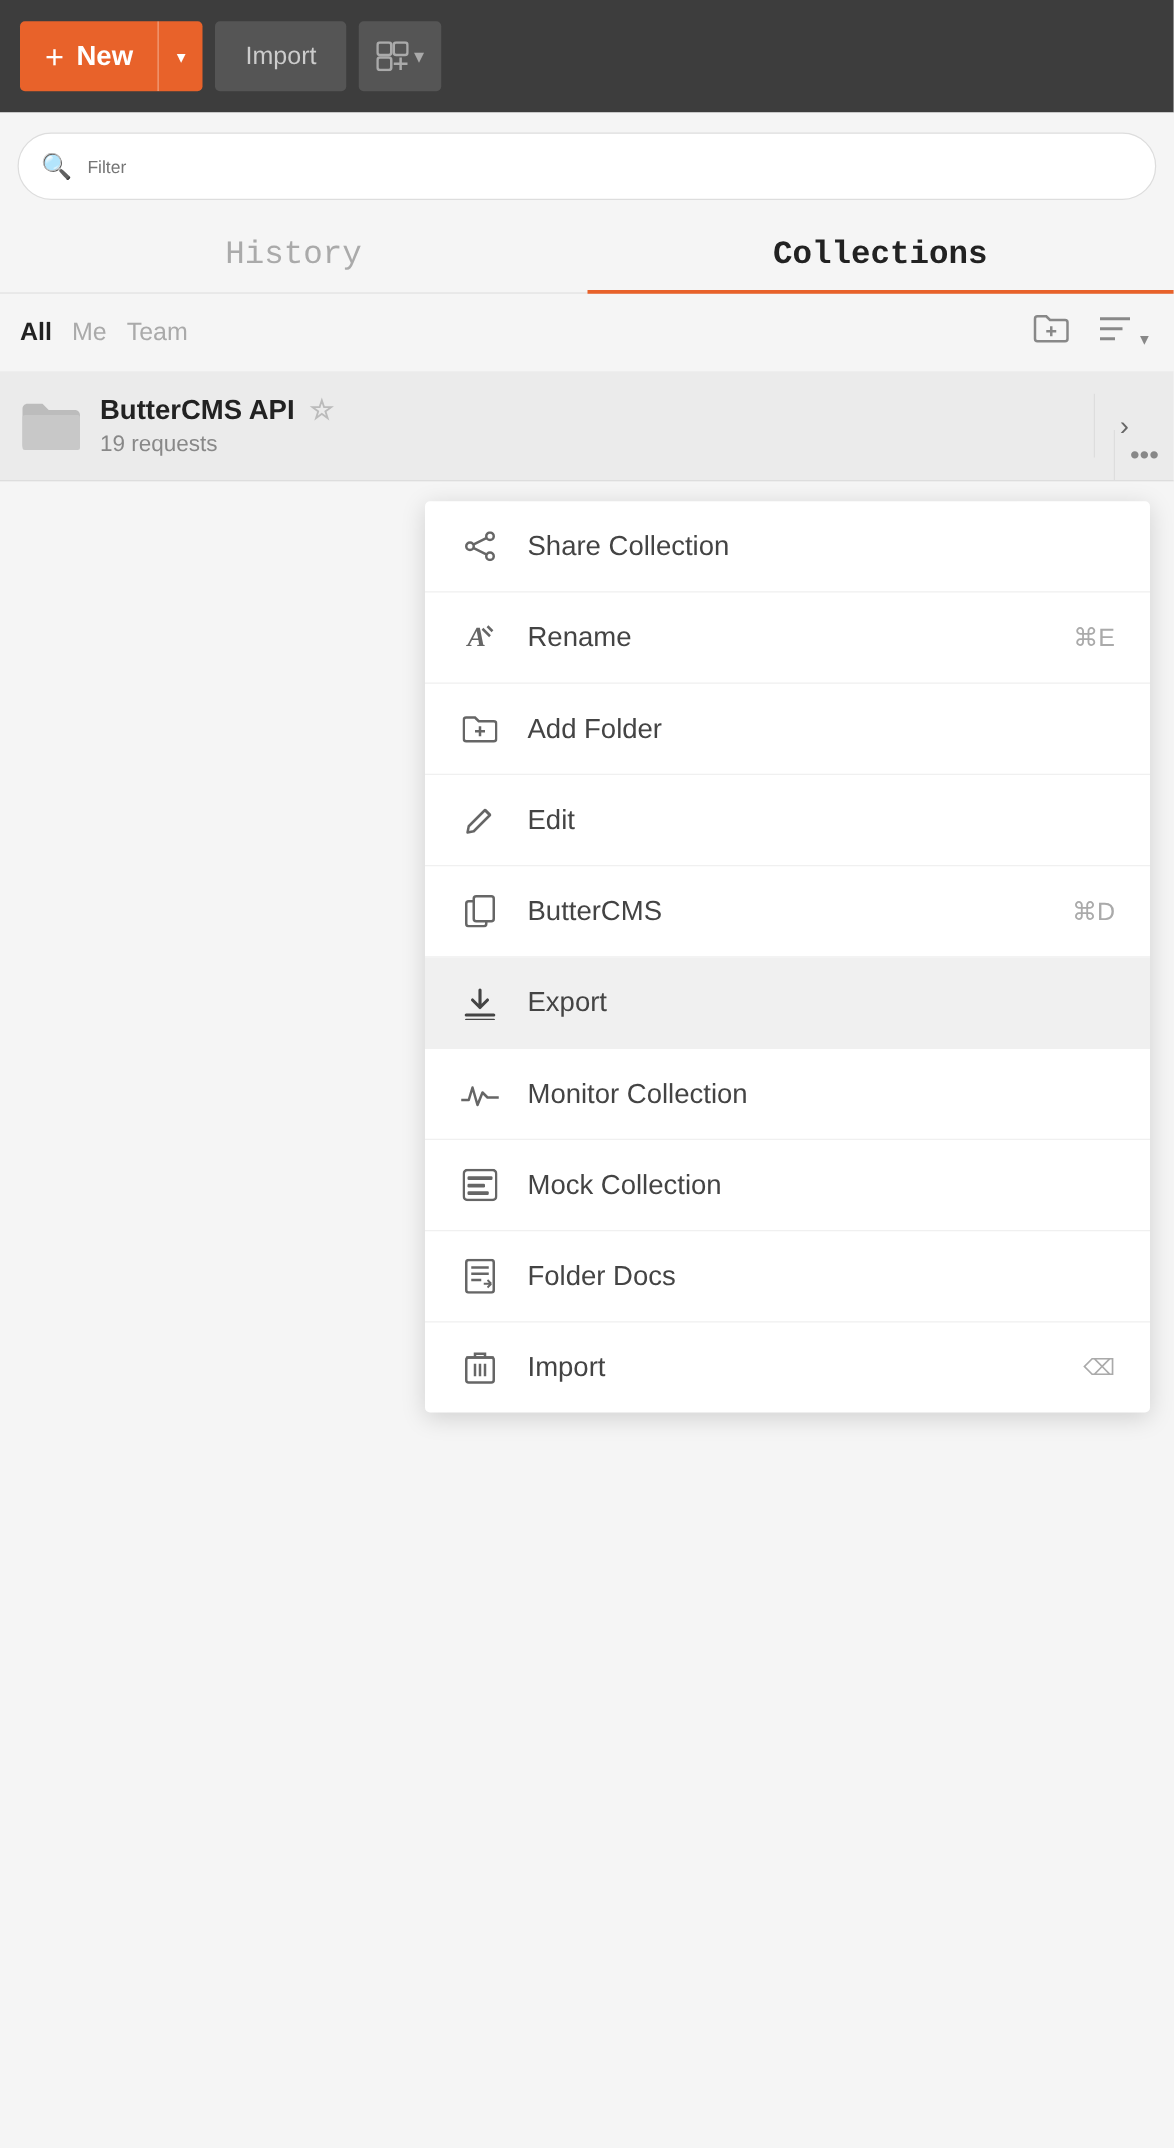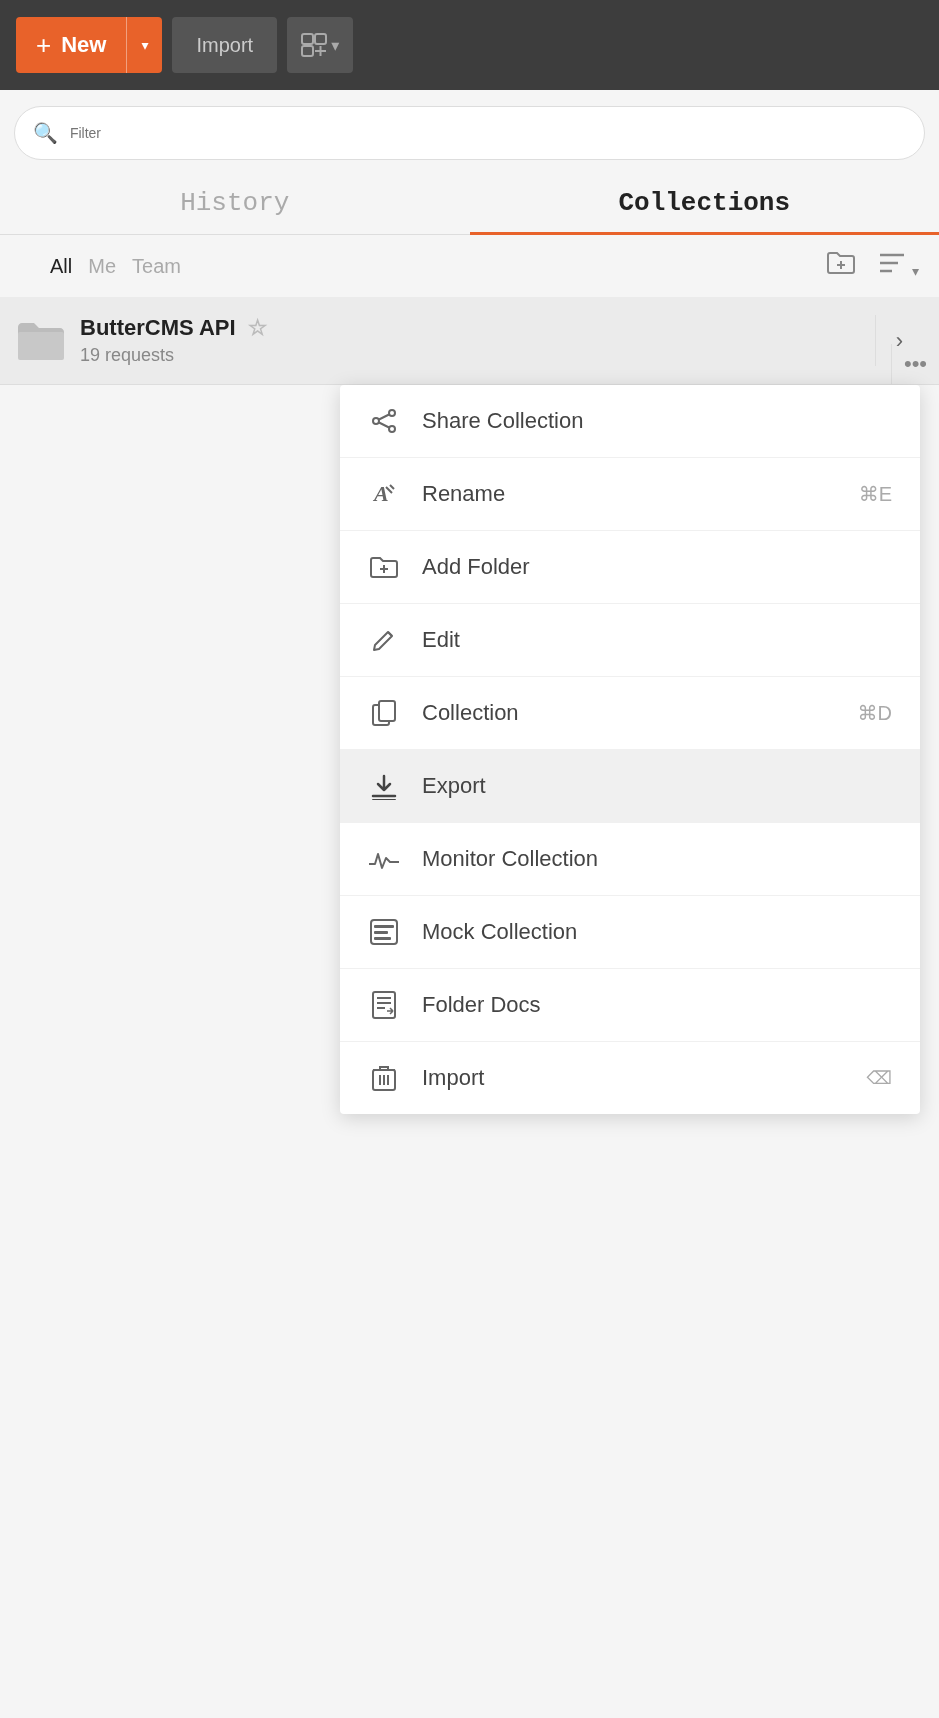--- a/index.html
+++ b/index.html
@@ -150,22 +150,21 @@
       background: #f5f5f5;
       gap: 16px;
     }
     .filter-bar-item {
       font-size: 20px;
       color: #aaa;
       cursor: pointer;
     }
     .filter-bar-item.active {
       color: #222;
-      font-weight: 400;
-      margin-left: 34px;
+      font-weight: 700;
     }
     .filter-bar-actions {
       margin-left: auto;
       display: flex;
       align-items: center;
       gap: 14px;
     }
     .icon-btn {
       background: none;
       border: none;
@@ -240,21 +239,21 @@
       cursor: pointer;
       border-left: 1px solid #ddd;
     }
 
     
     .context-menu {
       position: relative;
       background: white;
       border-radius: 4px;
       box-shadow: 0 4px 20px rgba(0,0,0,0.15);
-      margin: 0 0 0 340px;
+      margin: 16px 0 0 340px;
       width: 580px;
       z-index: 100;
     }
     .context-menu-item {
       display: flex;
       align-items: center;
       padding: 20px 28px;
       cursor: pointer;
       font-size: 22px;
       color: #444;
@@ -424,21 +423,21 @@
     <span class="menu-label">Edit</span>
   </div>
 
   <div class="context-menu-item">
     <div class="menu-icon">
       <svg width="24" height="26" viewBox="0 0 24 26" fill="none">
         <rect x="1" y="5" width="16" height="20" rx="2" stroke="#666" stroke-width="2"></rect>
         <rect x="7" y="1" width="16" height="20" rx="2" fill="white" stroke="#666" stroke-width="2"></rect>
       </svg>
     </div>
-    <span class="menu-label">Collection</span>
+    <span class="menu-label">ButterCMS</span>
     <span class="menu-shortcut">⌘D</span>
   </div>
 
   <div class="context-menu-item highlighted">
     <div class="menu-icon">
       <svg width="26" height="28" viewBox="0 0 26 28" fill="none">
         <path d="M13 4L13 18M13 18L7 12M13 18L19 12" stroke="#444" stroke-width="2.5" stroke-linecap="round" stroke-linejoin="round"></path>
         <line x1="2" y1="24" x2="24" y2="24" stroke="#444" stroke-width="2.5" stroke-linecap="round"></line>
         <line x1="2" y1="28" x2="24" y2="28" stroke="#444" stroke-width="2" stroke-linecap="round"></line>
       </svg>

